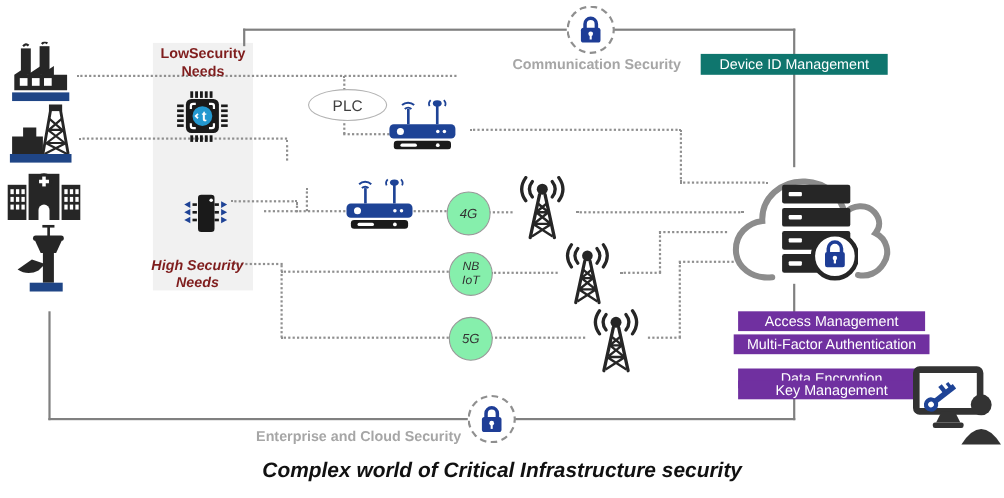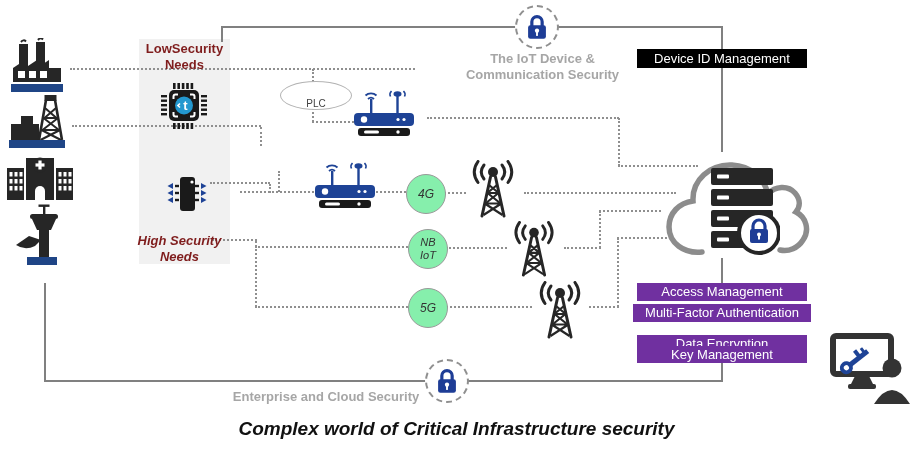--- a/index.html
+++ b/index.html
@@ -5,25 +5,25 @@
   html,body{margin:0;padding:0;background:#fff;}
   #stage{position:relative;width:913px;height:453px;background:#fff;overflow:hidden;
          font-family:"Liberation Sans",sans-serif;}
   .abs{position:absolute;}
   .dh{position:absolute;height:0;border-top:2px dotted #8f8f8f;}
   .dv{position:absolute;width:0;border-left:2px dotted #8f8f8f;}
   .sl{position:absolute;background:#808080;}
   .panel{position:absolute;background:#f1f1f1;}
   .lbl{position:absolute;font-weight:bold;font-size:13px;line-height:16px;color:#7f1d1d;text-align:center;}
   .oval{position:absolute;background:#fff;border:1.5px solid #b3b3b3;border-radius:50%;
-        display:flex;align-items:flex-end;justify-content:center;font-size:10px;color:#404040;}
+        display:flex;align-items:center;justify-content:center;font-size:14px;color:#404040;}
   .netc{position:absolute;width:38px;height:38px;background:#86efac;border:1.5px solid #999;border-radius:50%;
         display:flex;flex-direction:column;align-items:center;justify-content:center;font-size:12px;color:#333;line-height:13px;font-style:italic;}
-  .gbox{position:absolute;background:#000000;color:#fff;font-size:13px;text-align:center;}
-  .pbox{position:absolute;background:#7030a0;color:#fff;font-size:13px;text-align:center;}
+  .gbox{position:absolute;background:#0f766e;color:#fff;font-size:13px;text-align:center;}
+  .pbox{position:absolute;background:#7030a0;color:#fff;font-size:13px;text-align:center;margin-left:34px;}
   .lockcirc{position:absolute;width:44px;height:44px;background:#fff;border:2px dashed #8f8f8f;border-radius:50%;
         display:flex;align-items:center;justify-content:center;box-sizing:border-box;}
   .cap{position:absolute;font-weight:bold;font-size:13px;color:#a6a6a6;text-align:center;line-height:16px;}
   .title{position:absolute;font-weight:bold;font-size:19px;color:#111;text-align:center;font-style:italic;}
 </style>
 </head>
 <body>
 
 <div id="stage">
 
@@ -335,21 +335,20 @@
   <div class="lockcirc" style="left:425px;top:359px;">
     <svg width="26" height="30" viewBox="0 0 26 32">
       <path d="M7.5 15 V10.5 a5.5 5.5 0 0 1 11 0 V15" stroke="#1e3d96" stroke-width="3.4" fill="none"></path>
       <rect x="3.5" y="14" width="19" height="14.5" rx="2.5" fill="#1e3d96"></rect>
       <circle cx="13" cy="20" r="2.3" fill="#fff"></circle>
         <rect x="12" y="20.5" width="2" height="5" fill="#fff"></rect>
     </svg>
   </div>
 
   <div class="cap" style="left:455px;top:51px;width:175px;">
-    <div>The IoT Device &amp;</div>
     <div>Communication Security</div>
   </div>
   <div class="cap" style="left:230px;top:389px;width:192px;">
     <span>Enterprise and Cloud Security</span>
   </div>
 
   <svg class="abs" style="left:828px;top:328px;" width="84" height="84" viewBox="0 0 84 84">
     <rect x="5" y="8" width="58" height="38" rx="3" fill="#fff" stroke="#333" stroke-width="6"></rect>
     <g transform="rotate(-38 26 30)">
       <circle cx="14" cy="33" r="6.5" fill="#1e4396"></circle>

